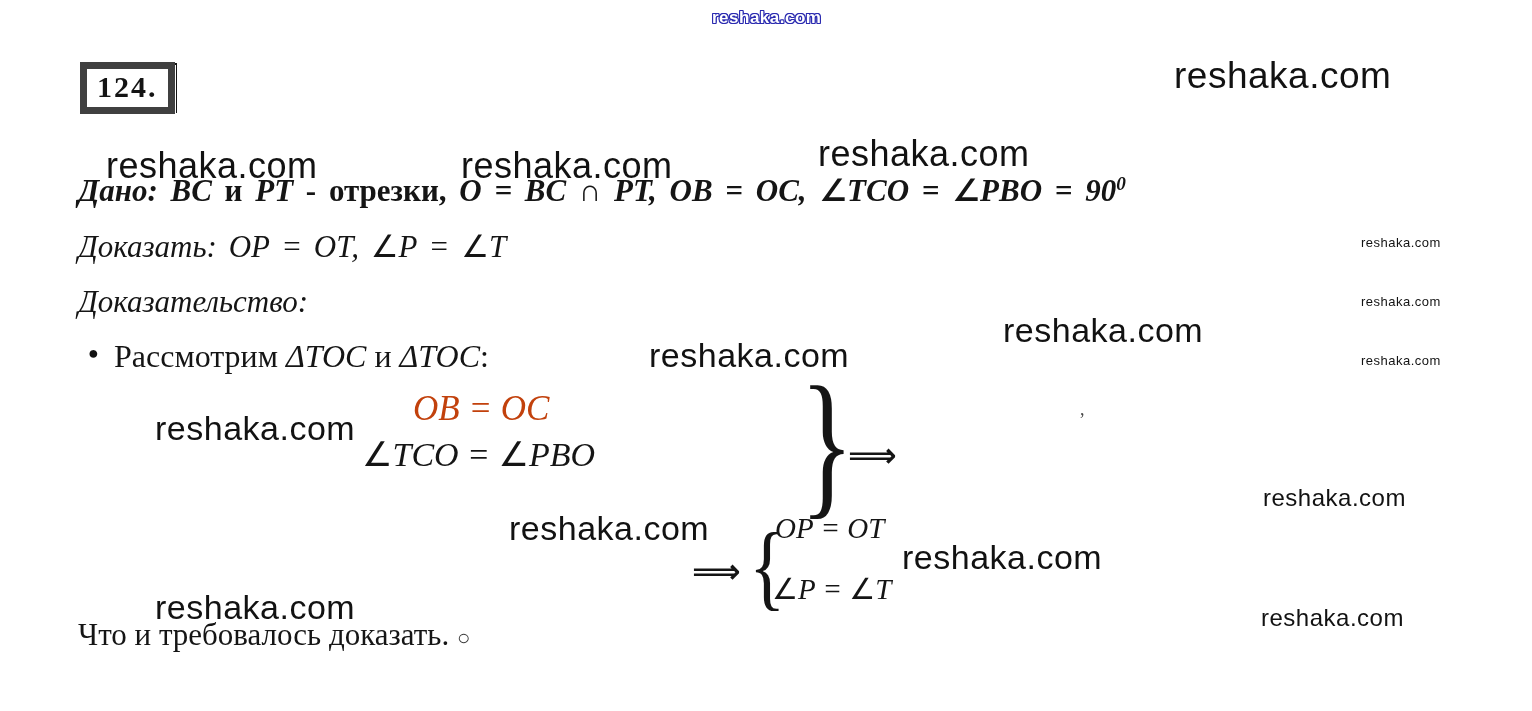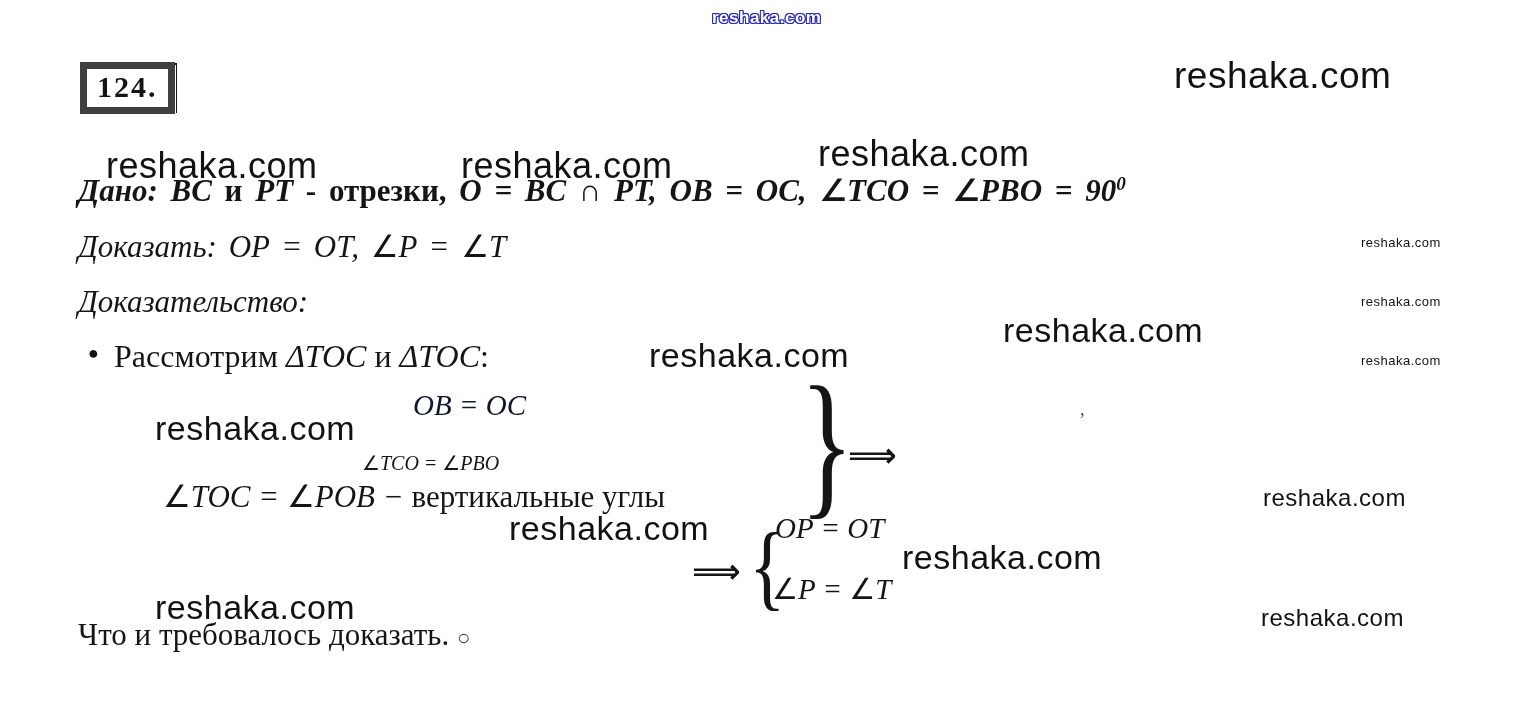--- a/index.html
+++ b/index.html
@@ -61,23 +61,22 @@
 
   <div class="line" style="left:78px;top:166px;font-size:31px;word-spacing:5px;font-weight:bold;"><span class="it">Дано</span><span class="it">: </span><span class="it">BC </span><span class="up">и </span><span class="it">PT </span><span class="up">- </span><span class="up">отрезки, </span><span class="it">O = BC ∩ PT, OB = OC, ∠TCO = ∠PBO = 90</span><sup class="it">0</sup></div>
 
   <div class="line" style="left:78px;top:222px;font-size:31px;word-spacing:4px;"><span class="it">Доказать</span><span class="it">: </span><span class="it">OP = OT, ∠P = ∠T</span></div>
 
   <div class="line" style="left:78px;top:278px;font-size:31px;"><span class="it">Доказательство:</span></div>
 
   <span class="bullet" style="left:88px;top:337px;font-size:18px;">●</span>
   <div class="line" style="left:114px;top:332px;font-size:32px;"><span class="up">Рассмотрим </span><span class="it">ΔTOC </span><span class="up">и </span><span class="it">ΔTOC</span><span class="up">:</span></div>
 
-  <div class="line" style="left:413px;top:383px;font-size:29px;color:#0f172a;"><span class="it">OB = OC</span></div>
-  <div class="line" style="left:362px;top:445px;font-size:20px;"><span class="it">∠TCO = ∠PBO</span></div>
-  <div class="line" style="left:163px;top:472px;font-size:31px;"><span class="it">∠TOC = ∠POB − </span><span class="up">вертикальные углы</span></div>
+  <div class="line" style="left:413px;top:383px;font-size:35px;color:#c2410c;"><span class="it">OB = OC</span></div>
+  <div class="line" style="left:362px;top:428px;font-size:34px;"><span class="it">∠TCO = ∠PBO</span></div>
 
   <div class="brace" style="left:800px;top:372px;font-size:160px;line-height:130px;transform:scaleX(0.7);">}</div>
 
   <div class="arrow" style="left:848px;top:429px;font-size:34px;">⟹</div>
 
 
   <span class="stray" style="left:1080px;top:393px;font-size:18px;">,</span>
 
   <div class="arrow" style="left:692px;top:545px;font-size:34px;">⟹</div>
   <div class="brace" style="left:749px;top:521px;font-size:95px;line-height:78px;transform:scaleX(0.8);">{</div>

